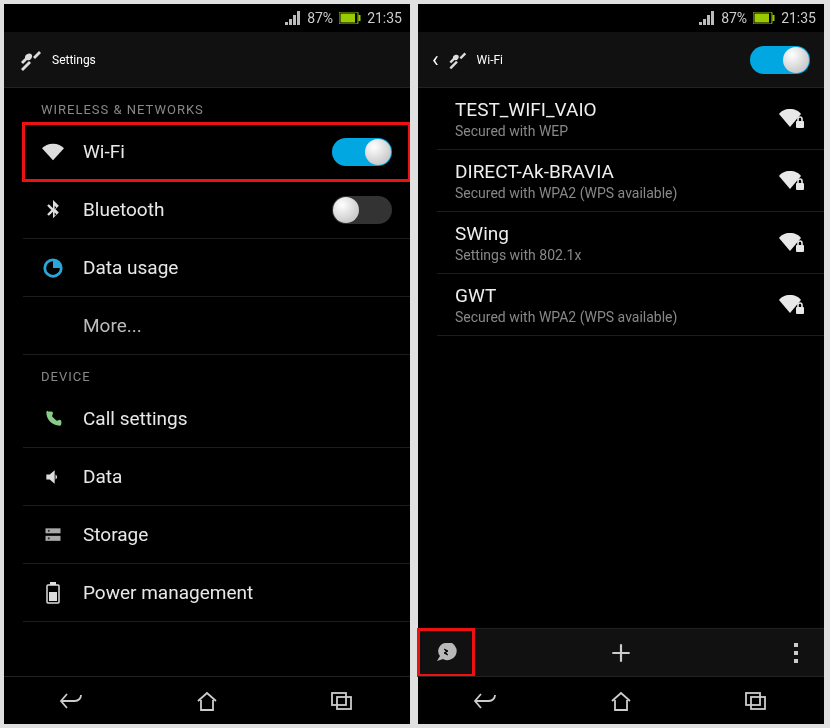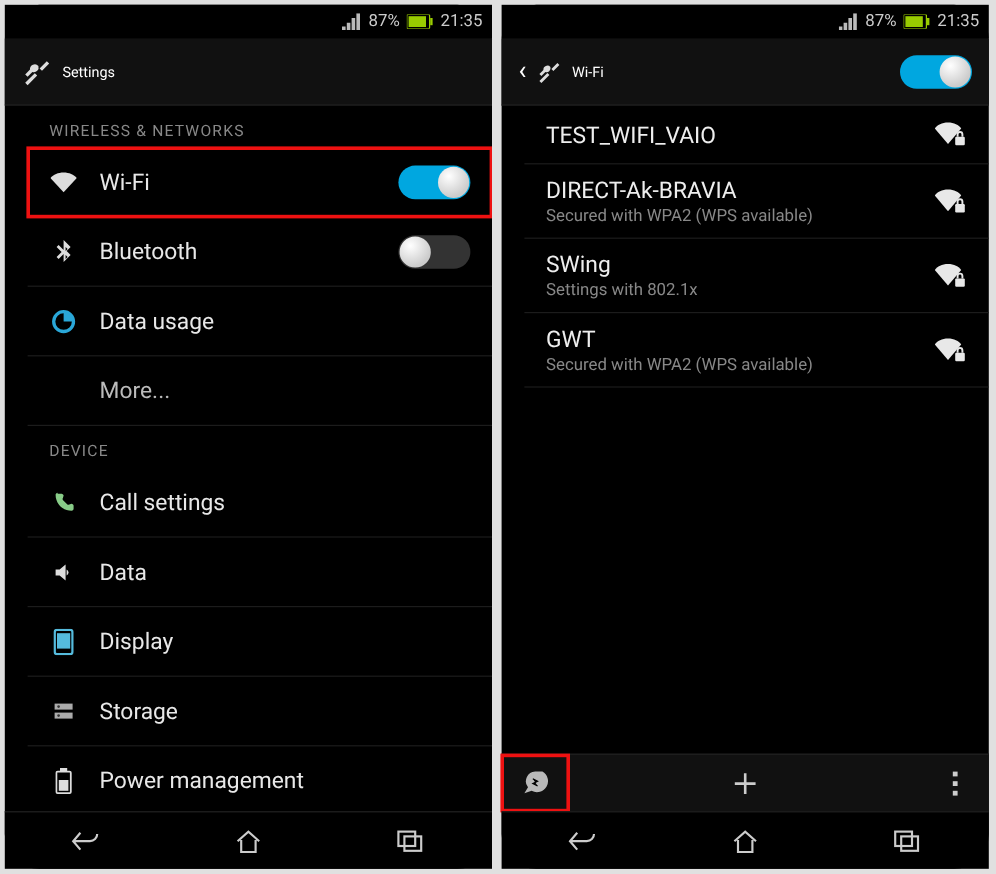--- a/index.html
+++ b/index.html
@@ -1,17 +1,17 @@
 <!DOCTYPE html>
 <html><head>
   <meta charset="utf-8">
   <style>
     * { margin:0; padding:0; box-sizing:border-box; font-family: Roboto, "Helvetica Neue", Arial, sans-serif; }
     body { background:#e0e0e0; display:flex; gap:8px; padding:4px; width:830px; height:728px; }
-    .phone { width:406px; height:720px; background:#000; display:flex; flex-direction:column; position:relative;border-radius:29px; }
+    .phone { width:406px; height:720px; background:#000; display:flex; flex-direction:column; position:relative; }
     .statusbar { height:28px; background:#000; display:flex; justify-content:flex-end; align-items:center; gap:6px; padding:0 8px; color:#ccc; font-size:14px; }
     .appbar { height:56px; background:#111; display:flex; align-items:center; padding:0 14px; gap:10px; border-bottom:1px solid #222;}
     .appbar-title { color:#fff; font-size:12px; font-weight:400; flex:1;}
     .section-header { color:#888; font-size:13px; letter-spacing:1px; padding:14px 18px 6px; text-transform:uppercase;}
     .list { flex:1; overflow:hidden;padding-left:19px; }
     .row { display:flex; align-items:center; height:58px; padding:0 18px; border-bottom:1px solid #1c1c1c; color:#e8e8e8; font-size:19px; gap:18px;}
     .row .label { flex:1; }
     .row .icon-slot{width:24px;height:24px;display:flex;align-items:center;justify-content:center;color:#ddd;}
     .row.indent{padding-left:60px;color:#bbb;}
     .toggle{width:60px;height:28px;border-radius:14px;background:#333;position:relative;}
@@ -112,29 +112,20 @@
 
     <div class="row">
       <span class="icon-slot">
         <svg width="20" height="20" viewBox="0 0 24 24">
             <path fill="#ddd" d="M4 9v6h4l6 5V4L8 9H4zm13 3a4 4 0 00-2-3v6a4 4 0 002-3z"></path>
           </svg>
       </span>
       <span class="label">Data</span>
     </div>
 
-    <div class="row">
-      <span class="icon-slot">
-        <svg width="18" height="22" viewBox="0 0 18 24">
-            <rect x="1" y="1" width="16" height="22" rx="2" fill="none" stroke="#5bd" stroke-width="2"></rect>
-            <rect x="3" y="4" width="12" height="14" fill="#5bd"></rect>
-          </svg>
-      </span>
-      <span class="label">Display</span>
-    </div>
 
     <div class="row">
       <span class="icon-slot">
         <svg width="20" height="20" viewBox="0 0 24 24">
             <rect x="3" y="4" width="18" height="6" fill="#aaa"></rect>
             <rect x="3" y="13" width="18" height="6" fill="#aaa"></rect>
             <circle cx="7" cy="7" r="1.3" fill="#333"></circle>
             <circle cx="7" cy="16" r="1.3" fill="#333"></circle>
           </svg>
       </span>
@@ -196,20 +187,21 @@
     <div class="toggle on">
         <div class="knob"></div>
       </div>
   </div>
 
   <div class="list" id="netlist">
 
   <div class="net-row">
         <div class="net-text">
           <span class="net-name">TEST_WIFI_VAIO</span>
+          <span class="net-sub">Secured with WEP</span>
         </div>
         <span class="net-signal">
           <svg width="26" height="24" viewBox="0 0 26 24">
             <path fill="#e8e8e8" d="M11 2C6 2 2 4 0 7l11 13L22 7c-2-3-6-5-11-5z"></path>
             <rect x="17" y="14" width="8" height="7" rx="1" fill="#e8e8e8"></rect>
             <path d="M19 14v-2a2 2 0 014 0v2" fill="none" stroke="#e8e8e8" stroke-width="1.6"></path>
           </svg>
         </span>
       </div>
       <div class="net-row">

